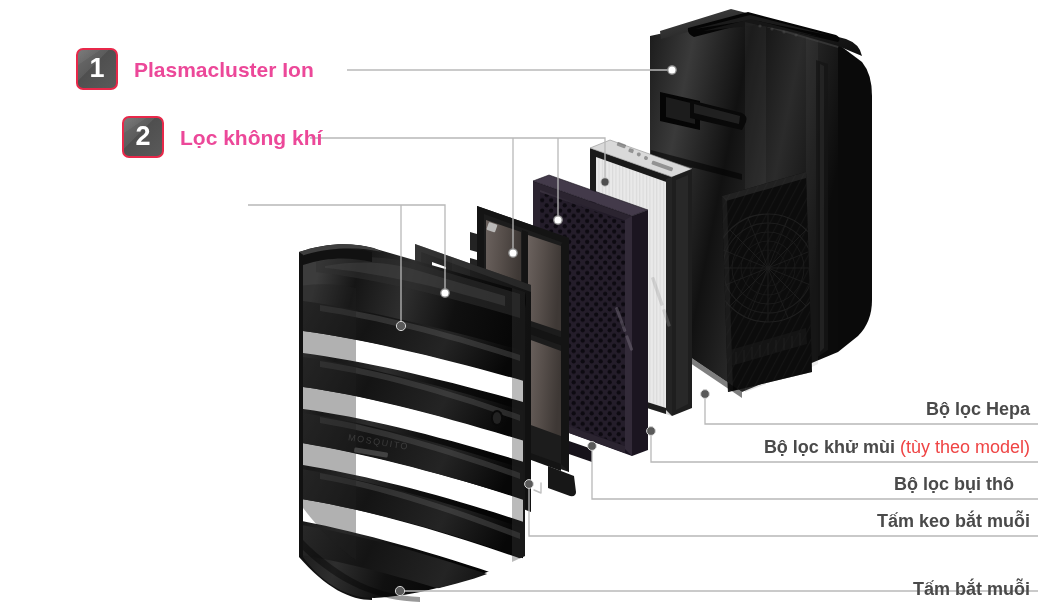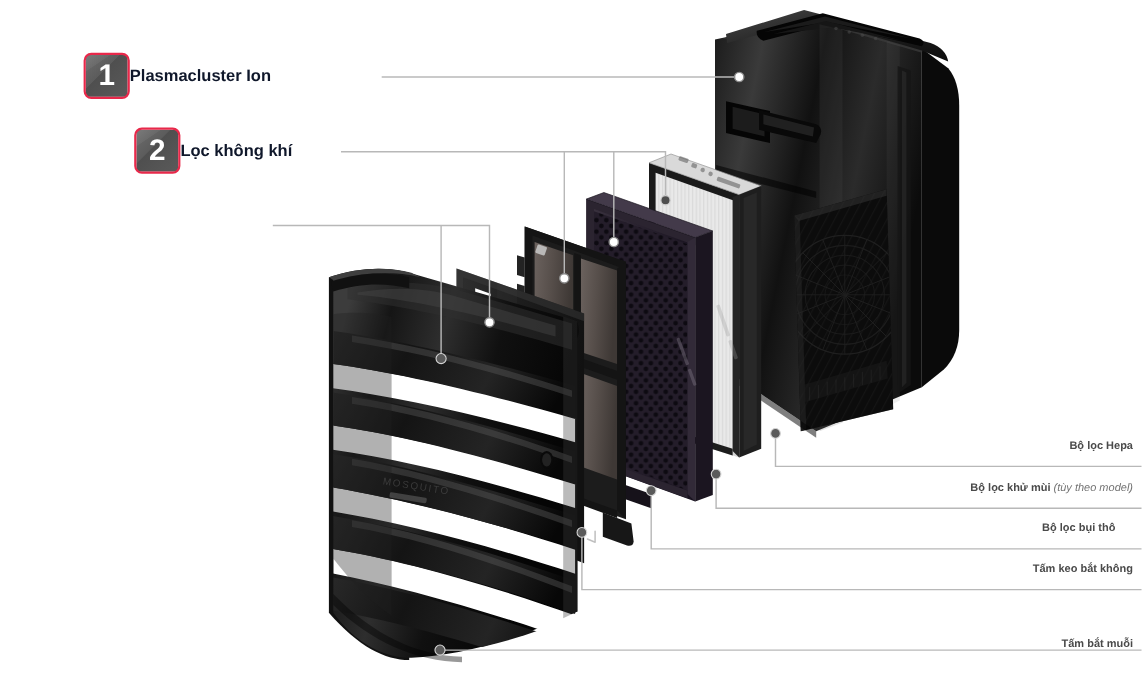--- a/index.html
+++ b/index.html
@@ -41,41 +41,41 @@
     display:flex;align-items:center;justify-content:center;
     color:#ffffff;
     font-size:27px;
     font-weight:700;
     letter-spacing:0;
     line-height:1;
     padding-bottom:2px;
     box-sizing:border-box;
   }
   .step-label{
-    font-size:15px;
+    margin-left:16px;
+    font-size:21px;
     font-weight:700;
-    color:#0f172a;
+    color:#ec4899;
     white-space:nowrap;
     line-height:1;
   }
 
   
   .rlabel{
     position:absolute;
     text-align:left;
-    font-size:10px;
+    font-size:18px;
     font-weight:700;
     color:#4a4a4a;
     white-space:nowrap;
     line-height:1.1;
   }
   .rlabel .note{
     font-weight:400;
-    font-style:italic;
-    color:#737373;
+    color:#ef4444;
   }
 </style>
 </head>
 <body>
 
 <div id="stage">
 
   <svg id="artwork" viewBox="0 0 1038 613">
     <defs>
       <linearGradient id="bodyG" x1="0" y1="0" x2="1" y2="0.4">
@@ -430,20 +430,20 @@
   <div class="rlabel" style="right:8px; top:438px;">
     <span>Bộ lọc khử mùi</span>
     <span class="note">(tùy theo model)</span>
   </div>
 
   <div class="rlabel" style="right:24px; top:475px;">
     <span>Bộ lọc bụi thô</span>
   </div>
 
   <div class="rlabel" style="right:8px; top:512px;">
-    <span>Tấm keo bắt không</span>
+    <span>Tấm keo bắt muỗi</span>
   </div>
 
   <div class="rlabel" style="right:8px; top:580px;">
     <span>Tấm bắt muỗi</span>
   </div>
 
 </div>
 
 </body></html>

